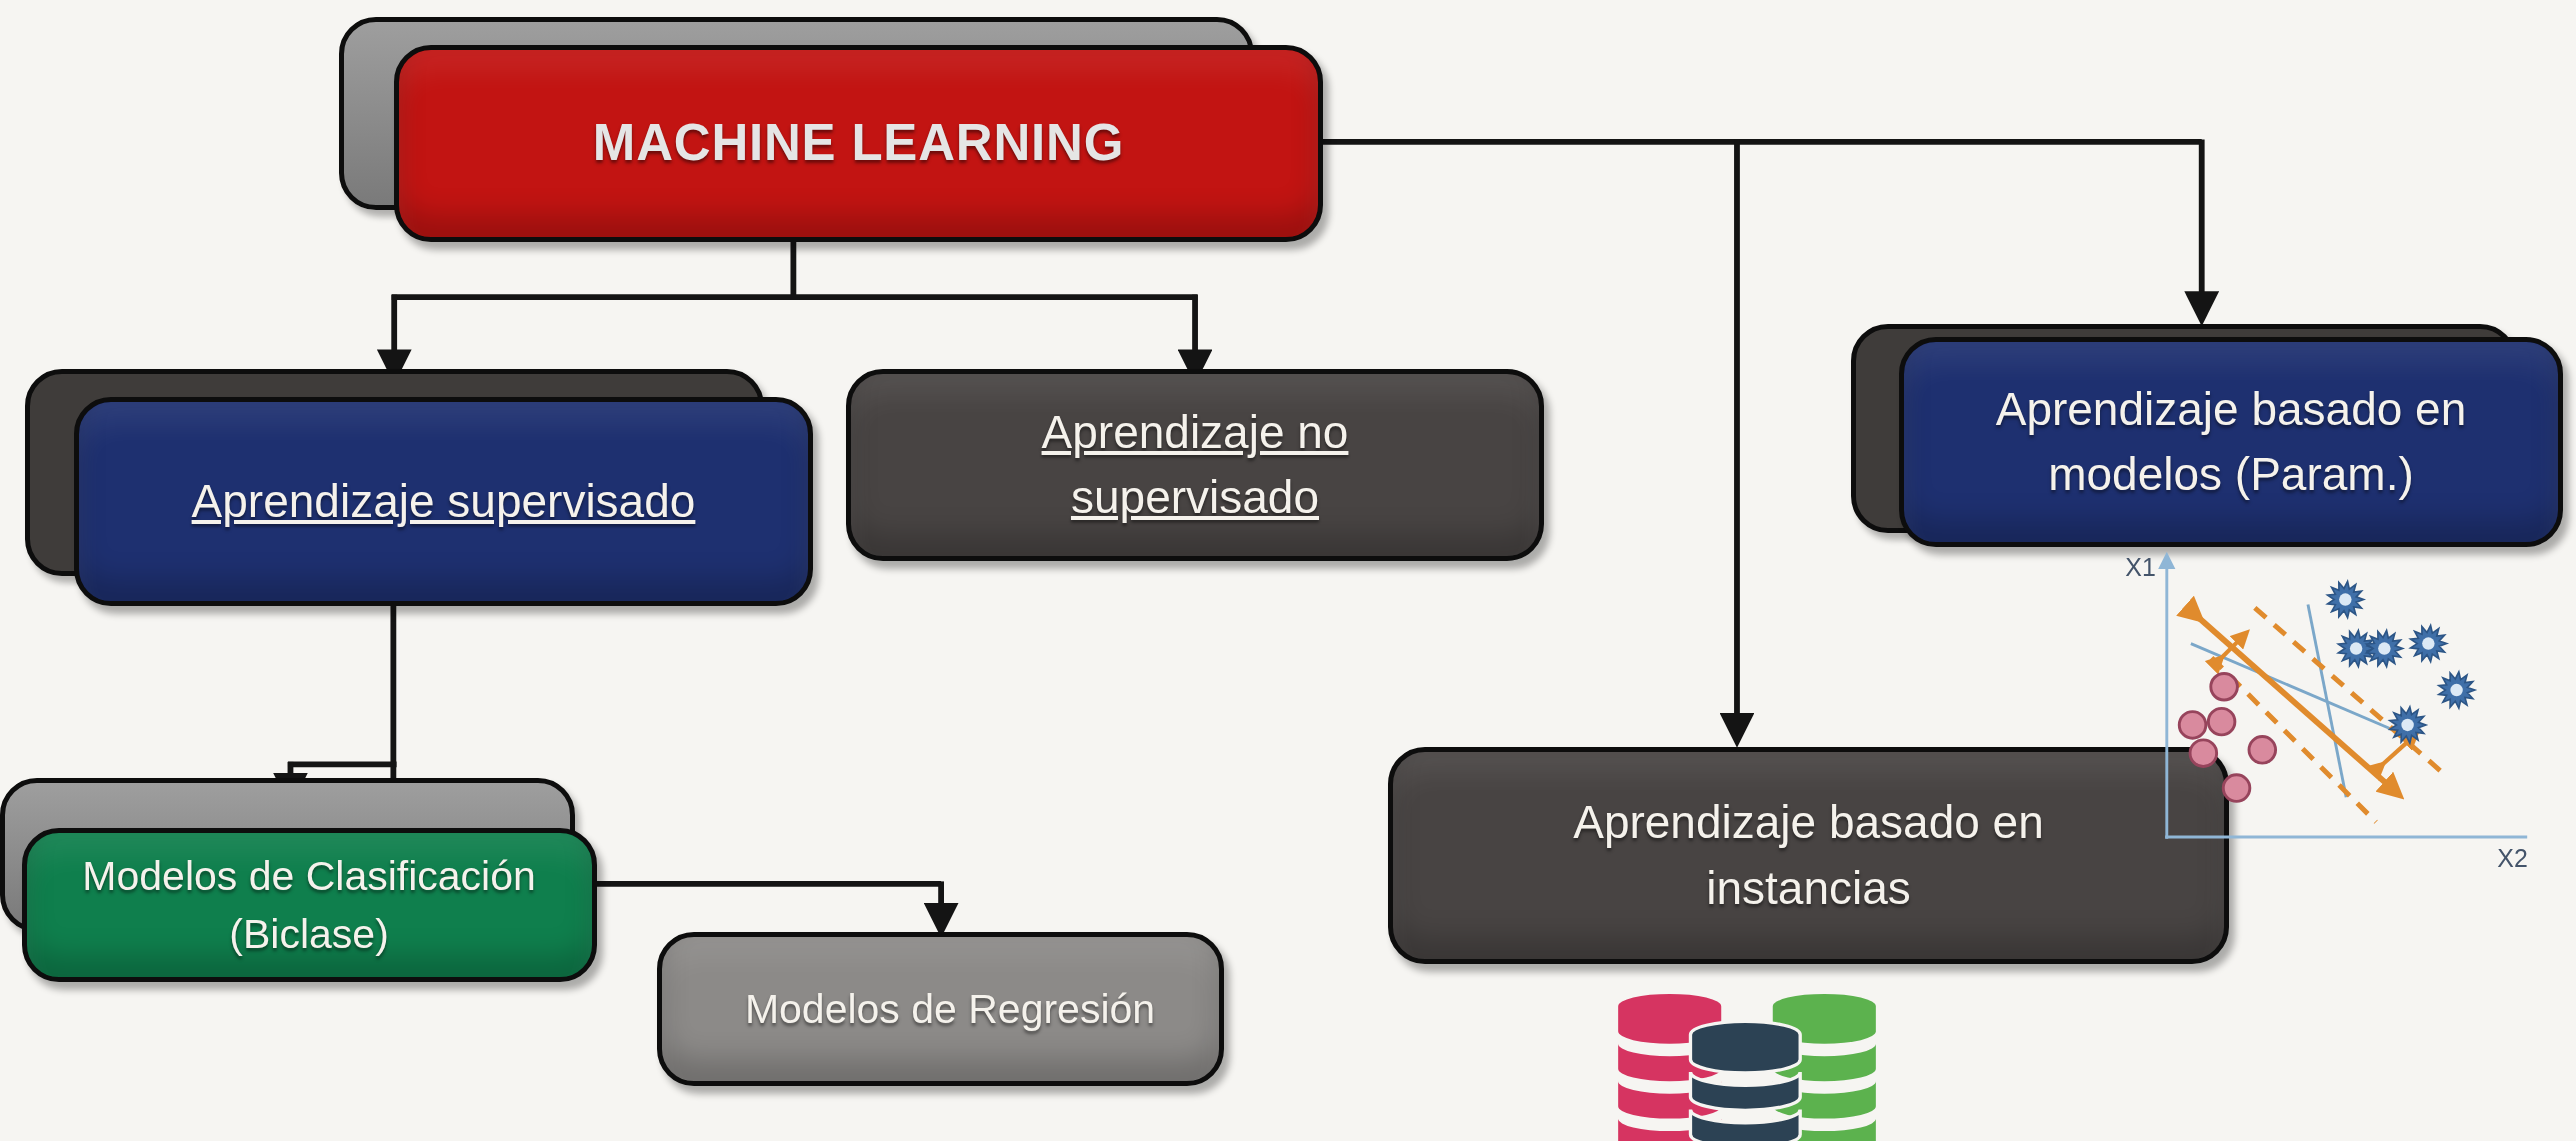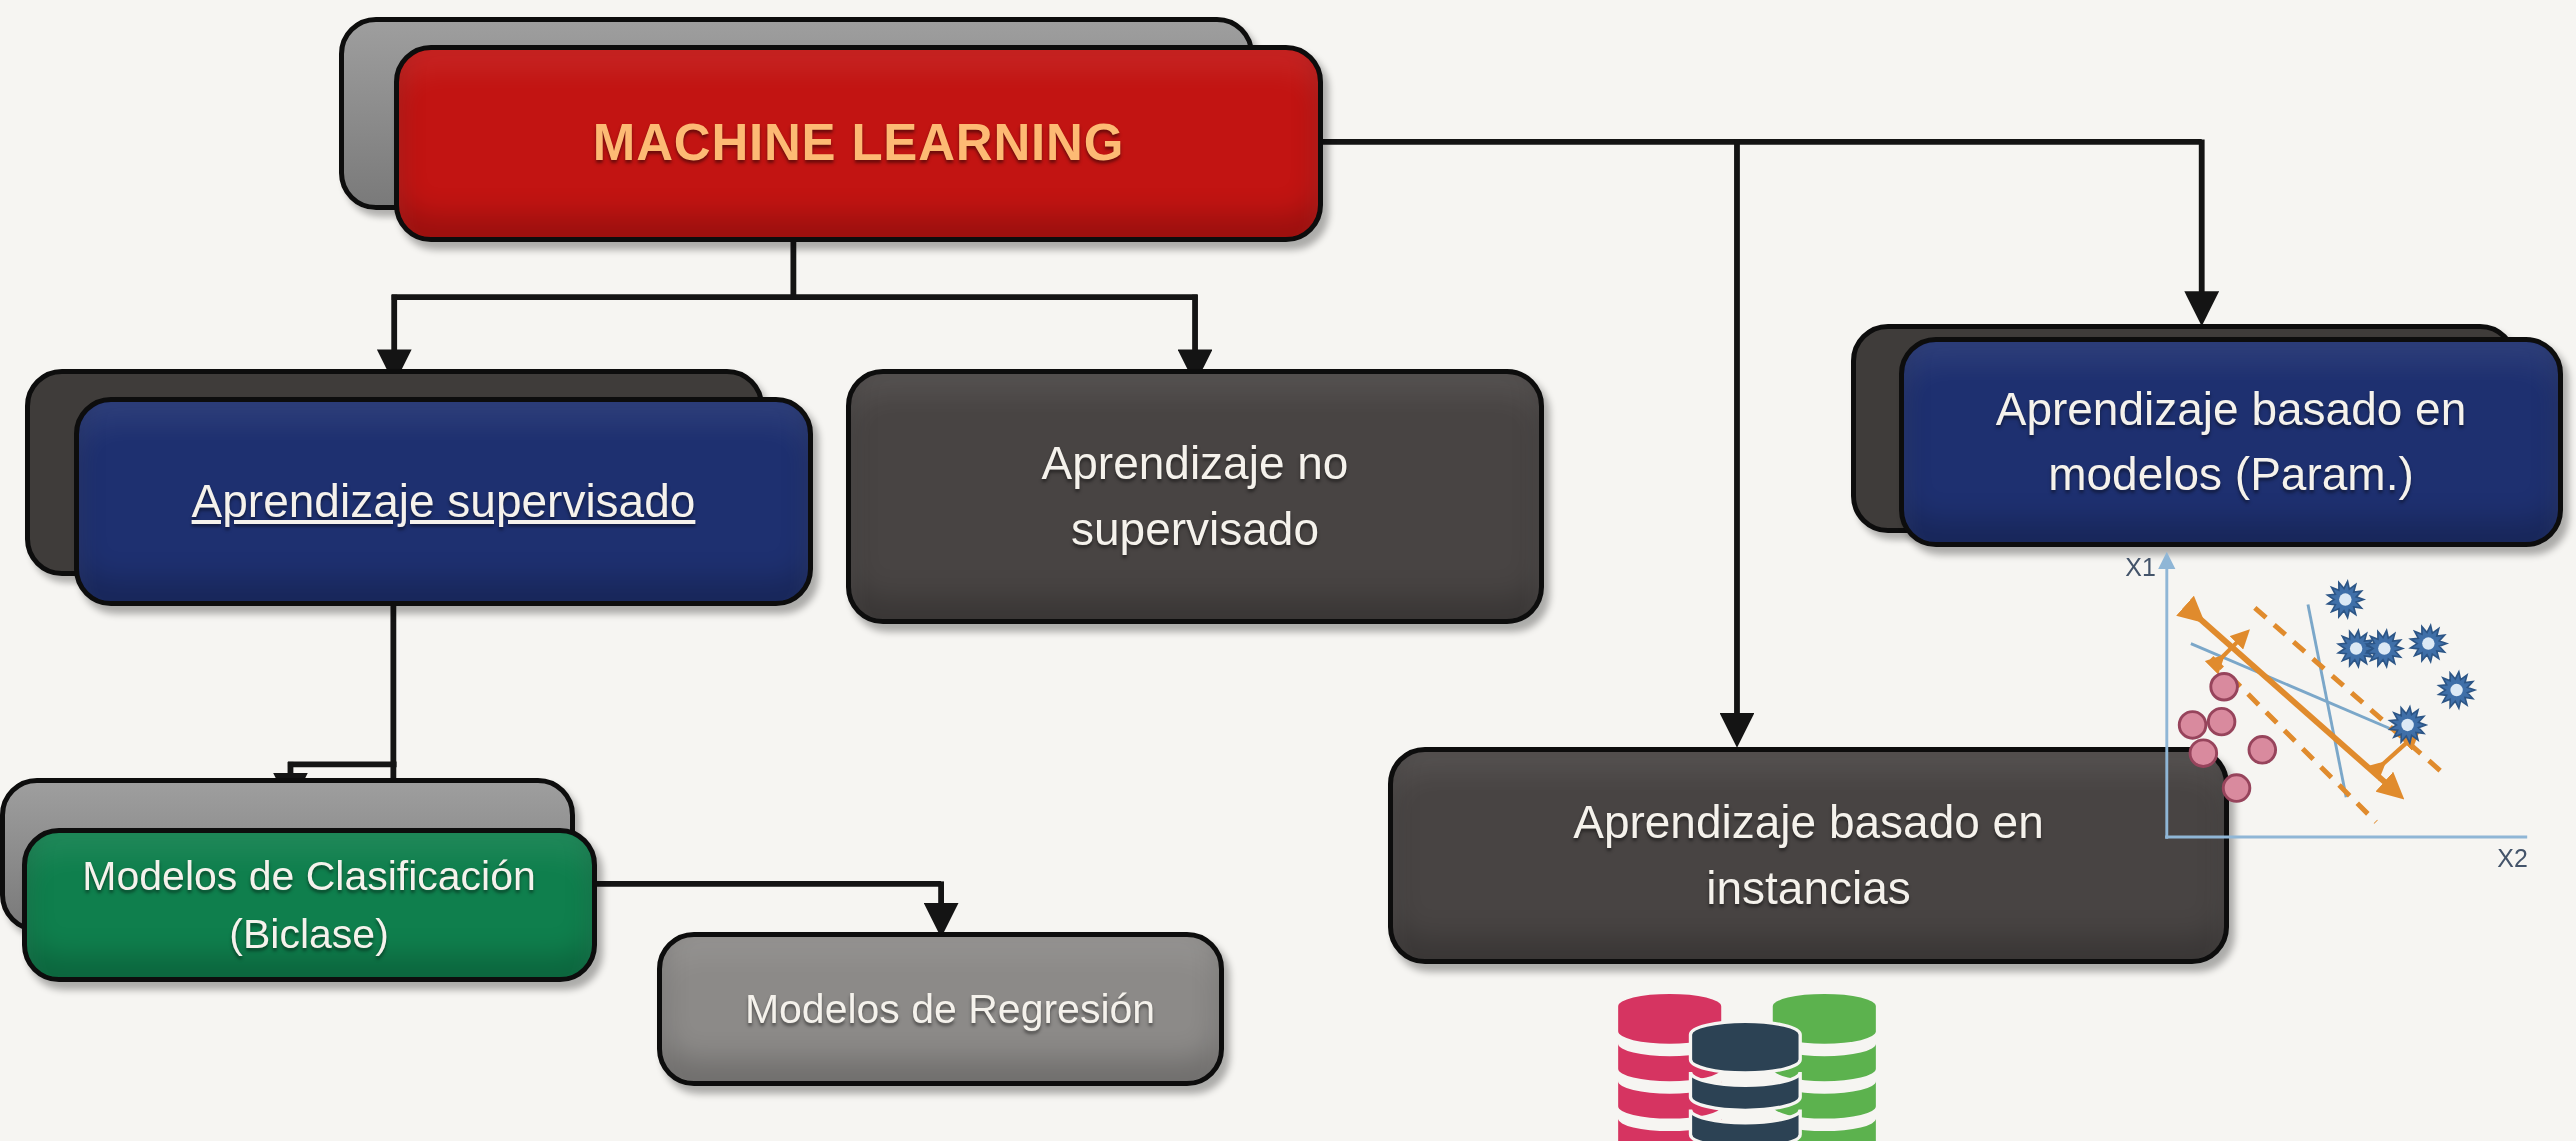--- a/index.html
+++ b/index.html
@@ -34,29 +34,29 @@
     box-shadow:5px 6.6px 6.6px rgba(0,0,0,0.28);
   }
   .fill-red{background:var(--red);}
   .fill-navy{background:var(--navy);}
   .fill-darkgray{background:var(--dark-gray);}
   .fill-green{background:var(--green);}
   .fill-midgray{background:var(--mid-gray);padding-left:44px;}
   .fill-shadowgray{background:linear-gradient(180deg,#9e9e9e, #7a7a7a);}
   .fill-darkshadow{background:var(--dark-shadow);}
 
-  .title-text{font-size:51px; font-weight:bold; letter-spacing:0.8px; color:#fdba74;}
+  .title-text{font-size:51px; font-weight:bold; letter-spacing:0.8px; color:#e5e5e5;}
   .box-text{font-size:46px;}
   .box-text-sm{font-size:41px;}
 
   #root-node      {left:394px; top:45px;  width:929px; height:197px;}
   #root-shadow    {left:339px; top:16.6px;  width:915px; height:193px;}
   #sup-node       {left:74px;  top:397px; width:739px;  height:209px;text-decoration:underline;}
   #sup-shadow     {left:25px;  top:369px; width:739px;  height:207px;}
-  #nosup-node     {left:846px;top:369px; width:698px;  height:255px;}
+  #nosup-node     {left:846px;top:369px; width:698px;  height:192px;text-decoration:underline;}
   #param-node     {left:1899px;top:337px; width:664px;  height:210px;}
   #param-shadow   {left:1851px;top:324px; width:666px;  height:209px;}
   #inst-node      {left:1388px;top:747px; width:841px;  height:217px;}
   #class-node     {left:21.6px;  top:828px; width:575px;  height:154px;}
   #class-shadow   {left:0px;   top:778px; width:575px;  height:154px;}
   #regr-node      {left:657px; top:932px;width:567px;  height:154px;}
 
   svg.connectors{position:absolute; left:0; top:0; width:2576px; height:1142px; pointer-events:none;}
   .conn{stroke:var(--line-black); stroke-width:7; fill:none;}
 

